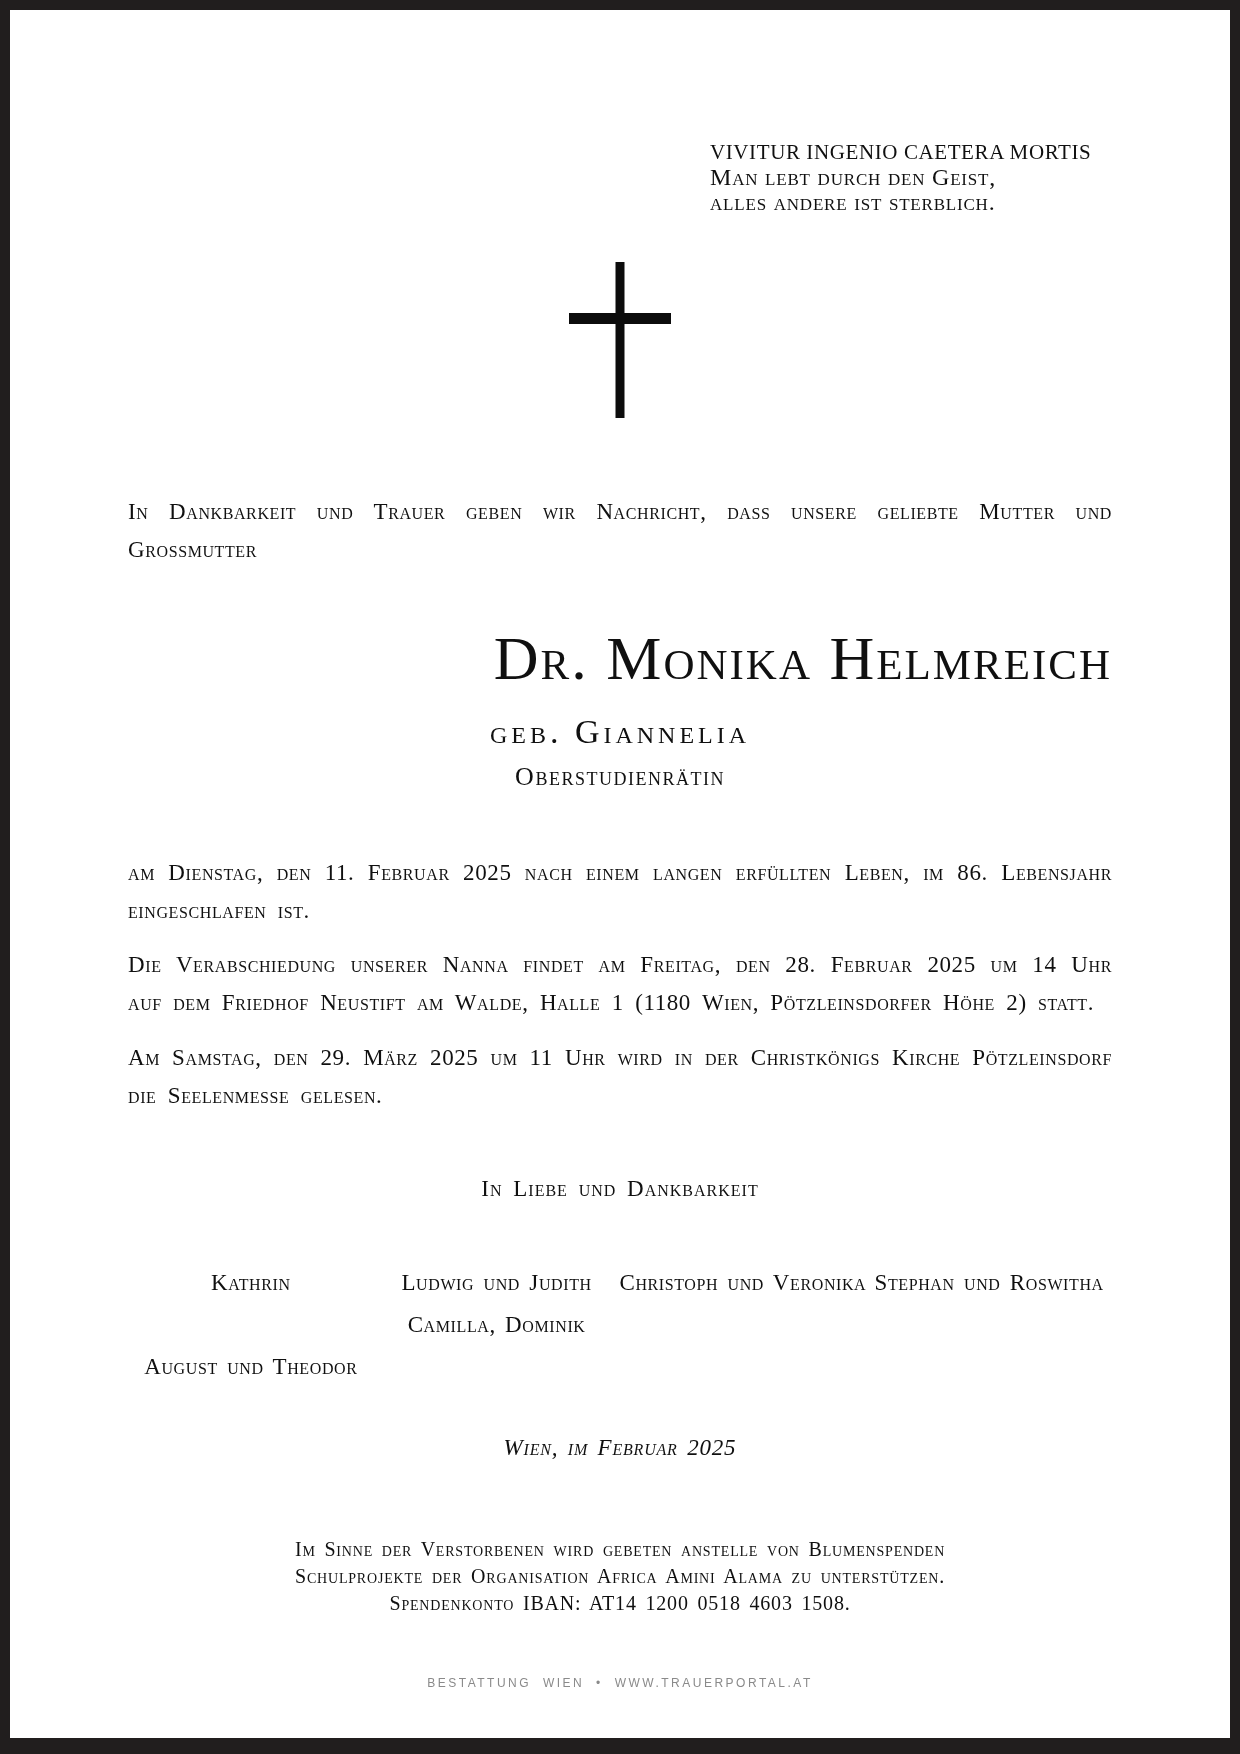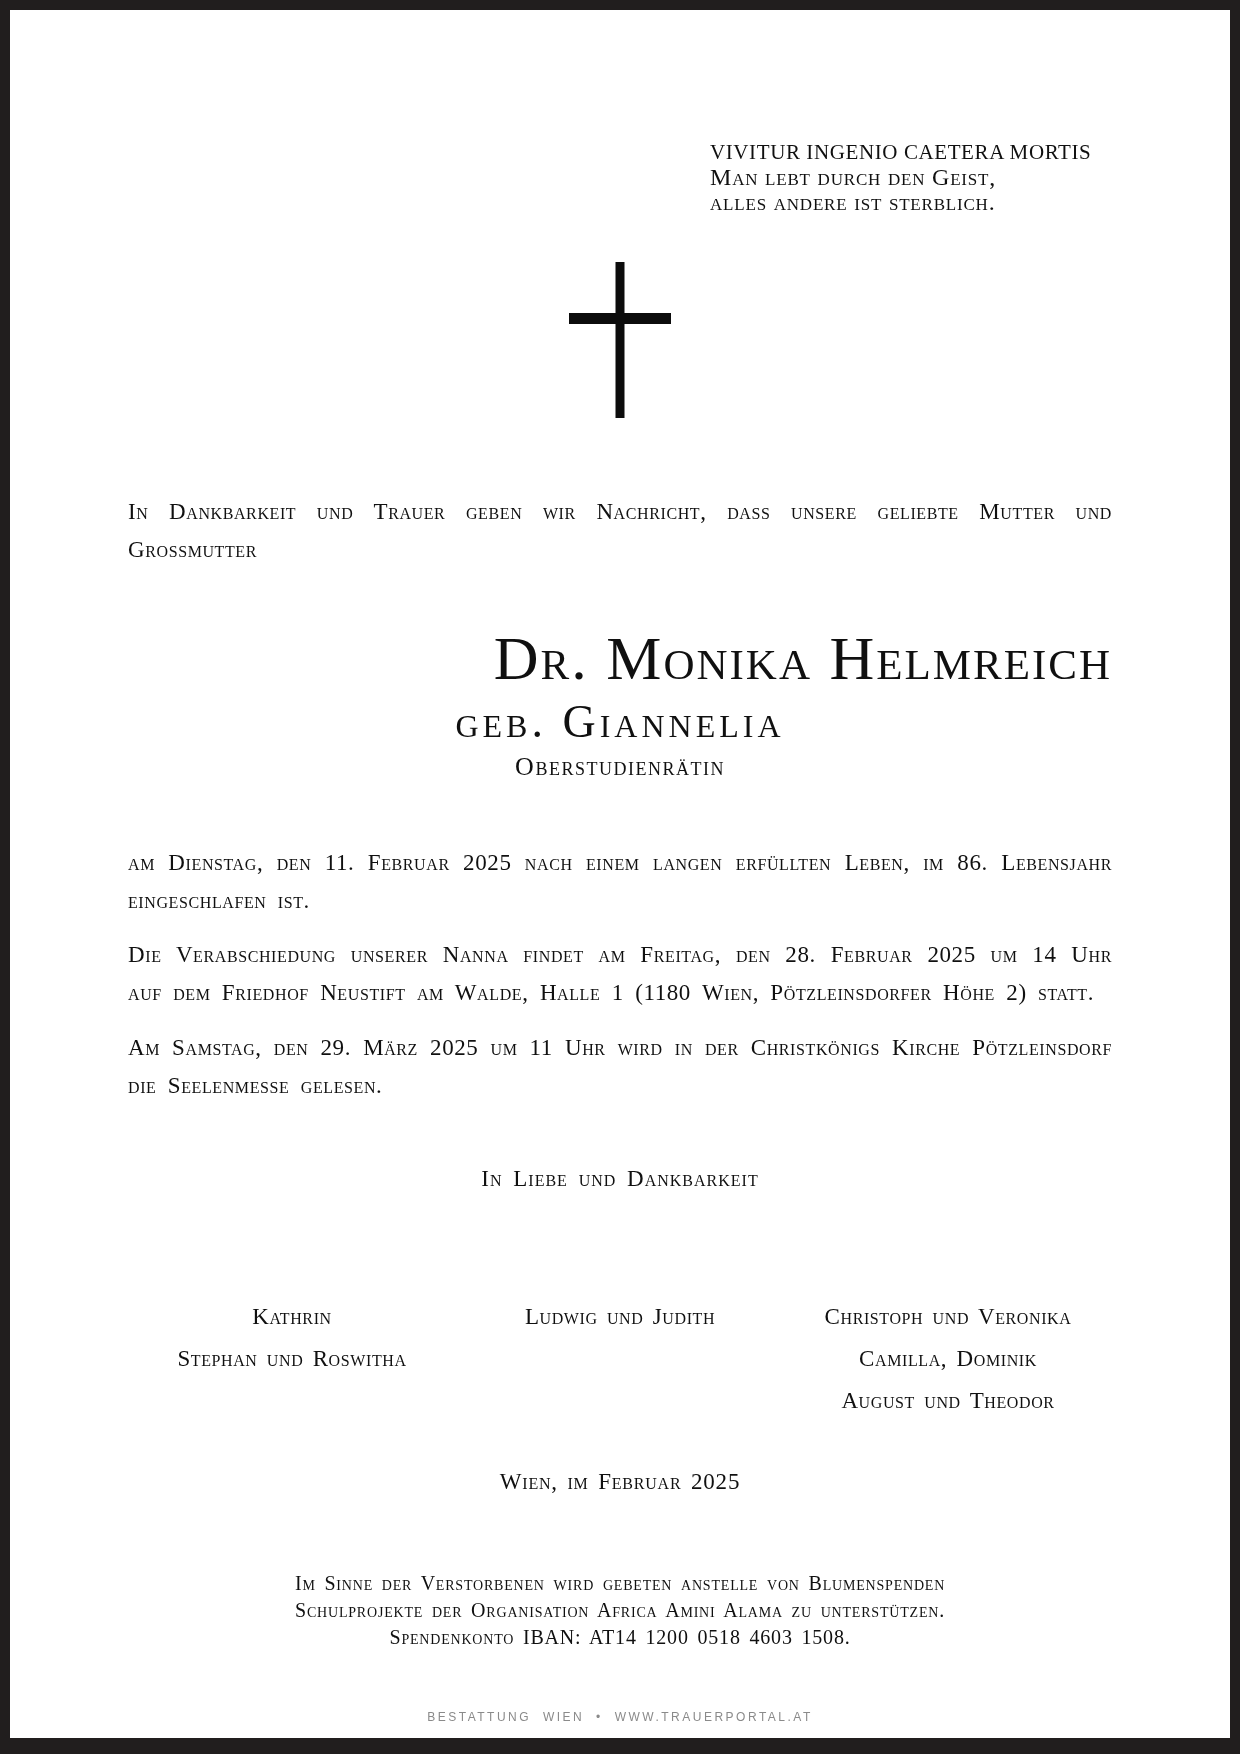--- a/index.html
+++ b/index.html
@@ -77,23 +77,23 @@
   
   .deceased-name {
     margin-top: 56px;
     text-align: right;
     font-size: 62px;
     line-height: 66px;
     font-variant: small-caps;
     letter-spacing: 2px;
   }
   .deceased-birthname {
-    margin-top: 12px;
-    text-align: center;
-    font-size: 46px;
+    margin-top: 22px;
+    text-align: center;
+    font-size: 34px;
     line-height: 38px;
     font-variant: small-caps;
     letter-spacing: 4px;
   }
   .deceased-title {
     margin-top: 11px;
     text-align: center;
     font-size: 26px;
     line-height: 30px;
     font-variant: small-caps;
@@ -103,42 +103,43 @@
   .closing {
     margin-top: 55px;
     text-align: center;
     font-size: 23px;
     line-height: 38px;
     font-variant: small-caps;
     letter-spacing: 1px;
     word-spacing: 4px;
   }
   .mourners {
-    margin-top: 98px;
+    margin-top: 54px;
     display: grid;
-    grid-template-columns: 1fr 1fr 1fr;
+    grid-template-columns: 1fr 1fr 1fr 1fr;
     grid-auto-rows: 42px;
   }
   .mourners .cell {
     text-align: center;
     font-size: 23px;
     line-height: 42px;
     font-variant: small-caps;
     letter-spacing: 0.6px;
     word-spacing: 3px;
     white-space: nowrap;
   }
   .place-date {
     margin-top: 41px;
     text-align: center;
     font-size: 23px;
     line-height: 38px;
     font-variant: small-caps;
     letter-spacing: 0.8px;
     word-spacing: 3px;
+    font-style: italic;
   }
   
   .donation {
     margin-top: 69px;
     text-align: center;
     font-size: 20px;
     line-height: 27px;
     font-variant: small-caps;
     letter-spacing: 0.8px;
     word-spacing: 3px;

